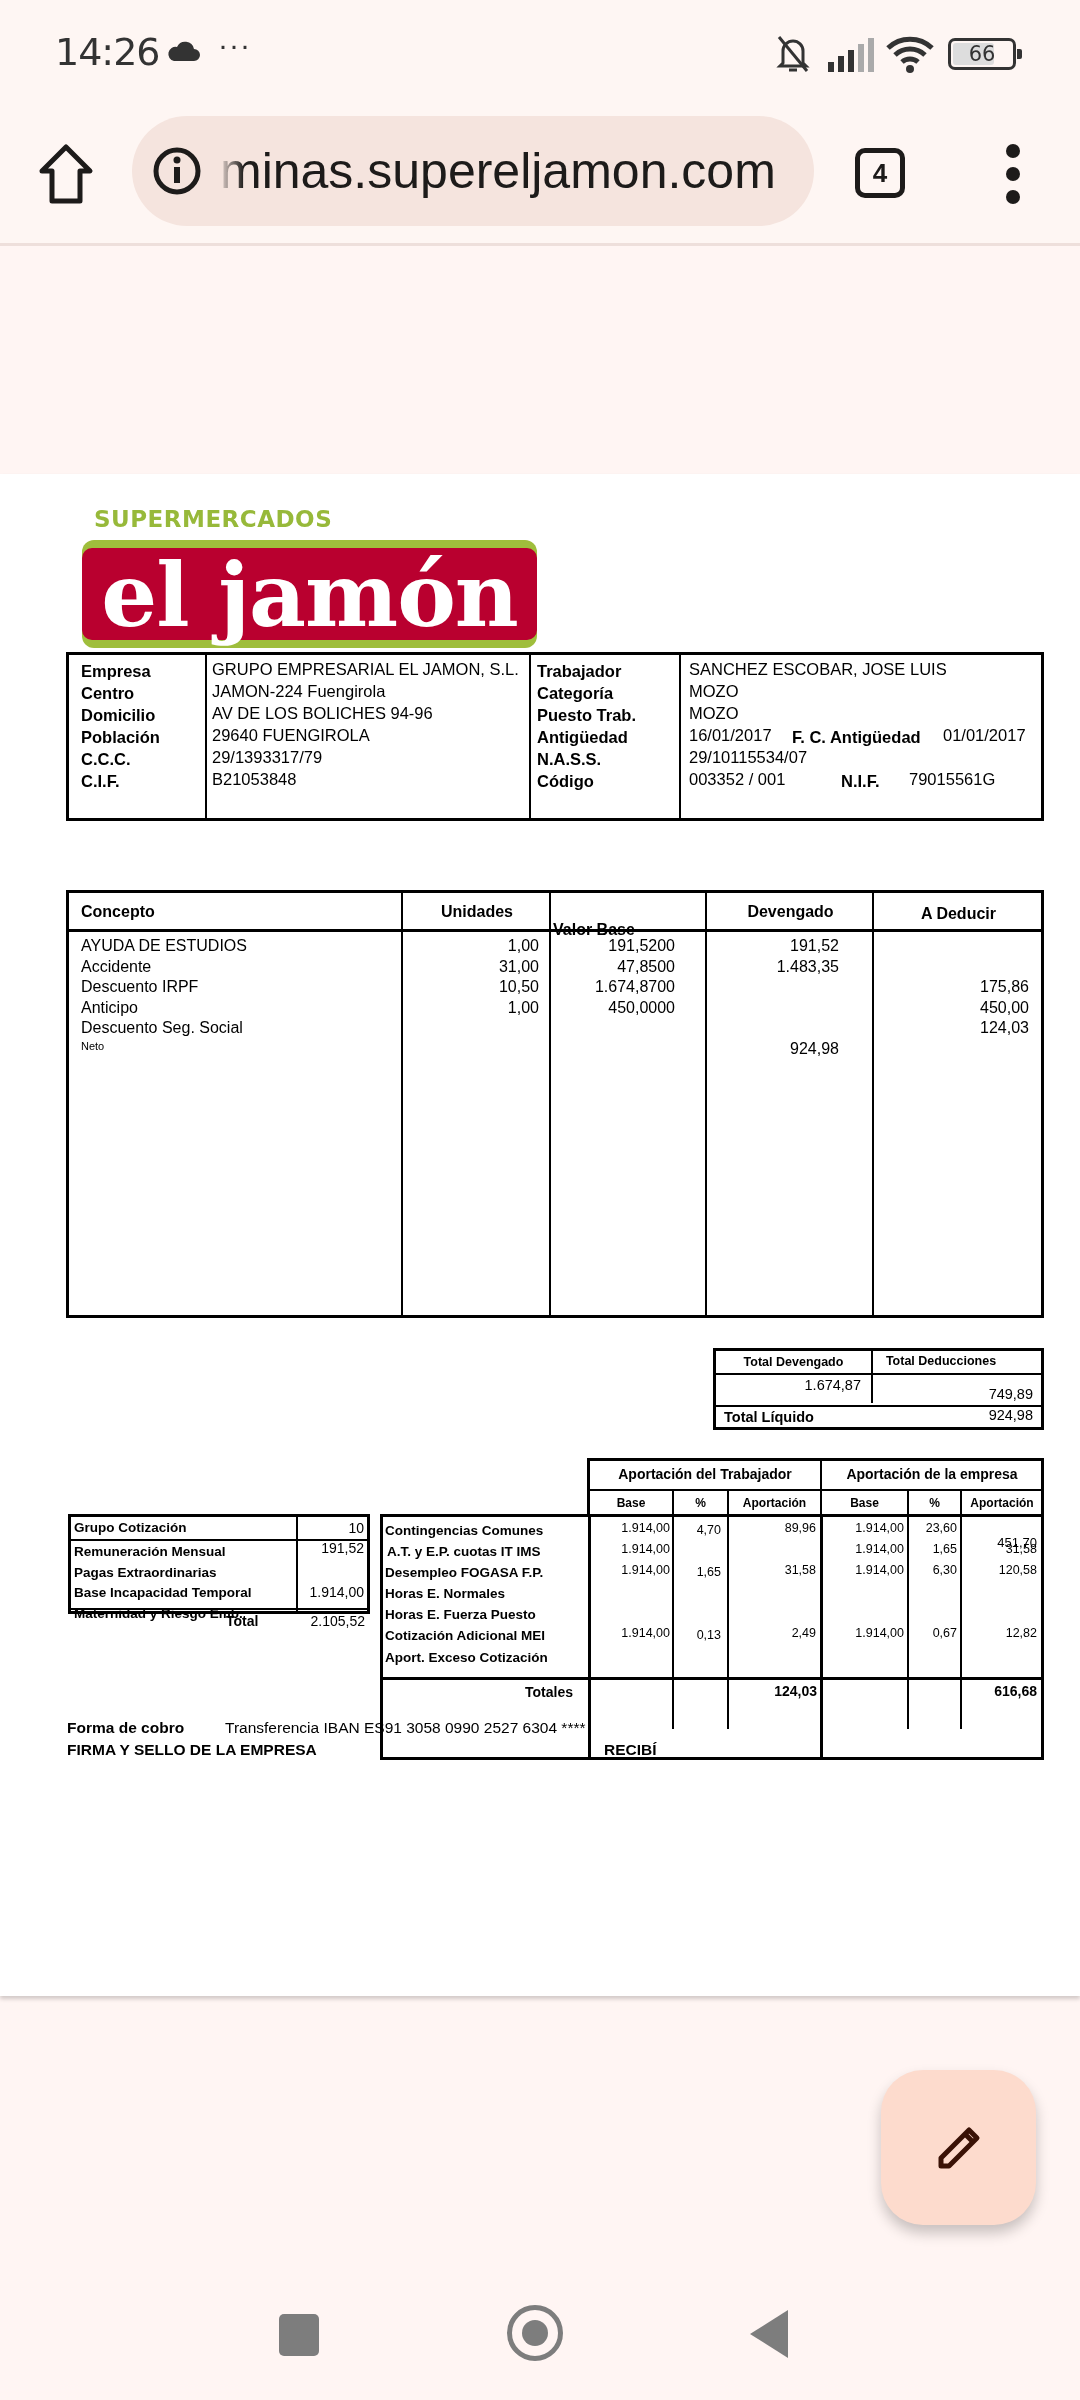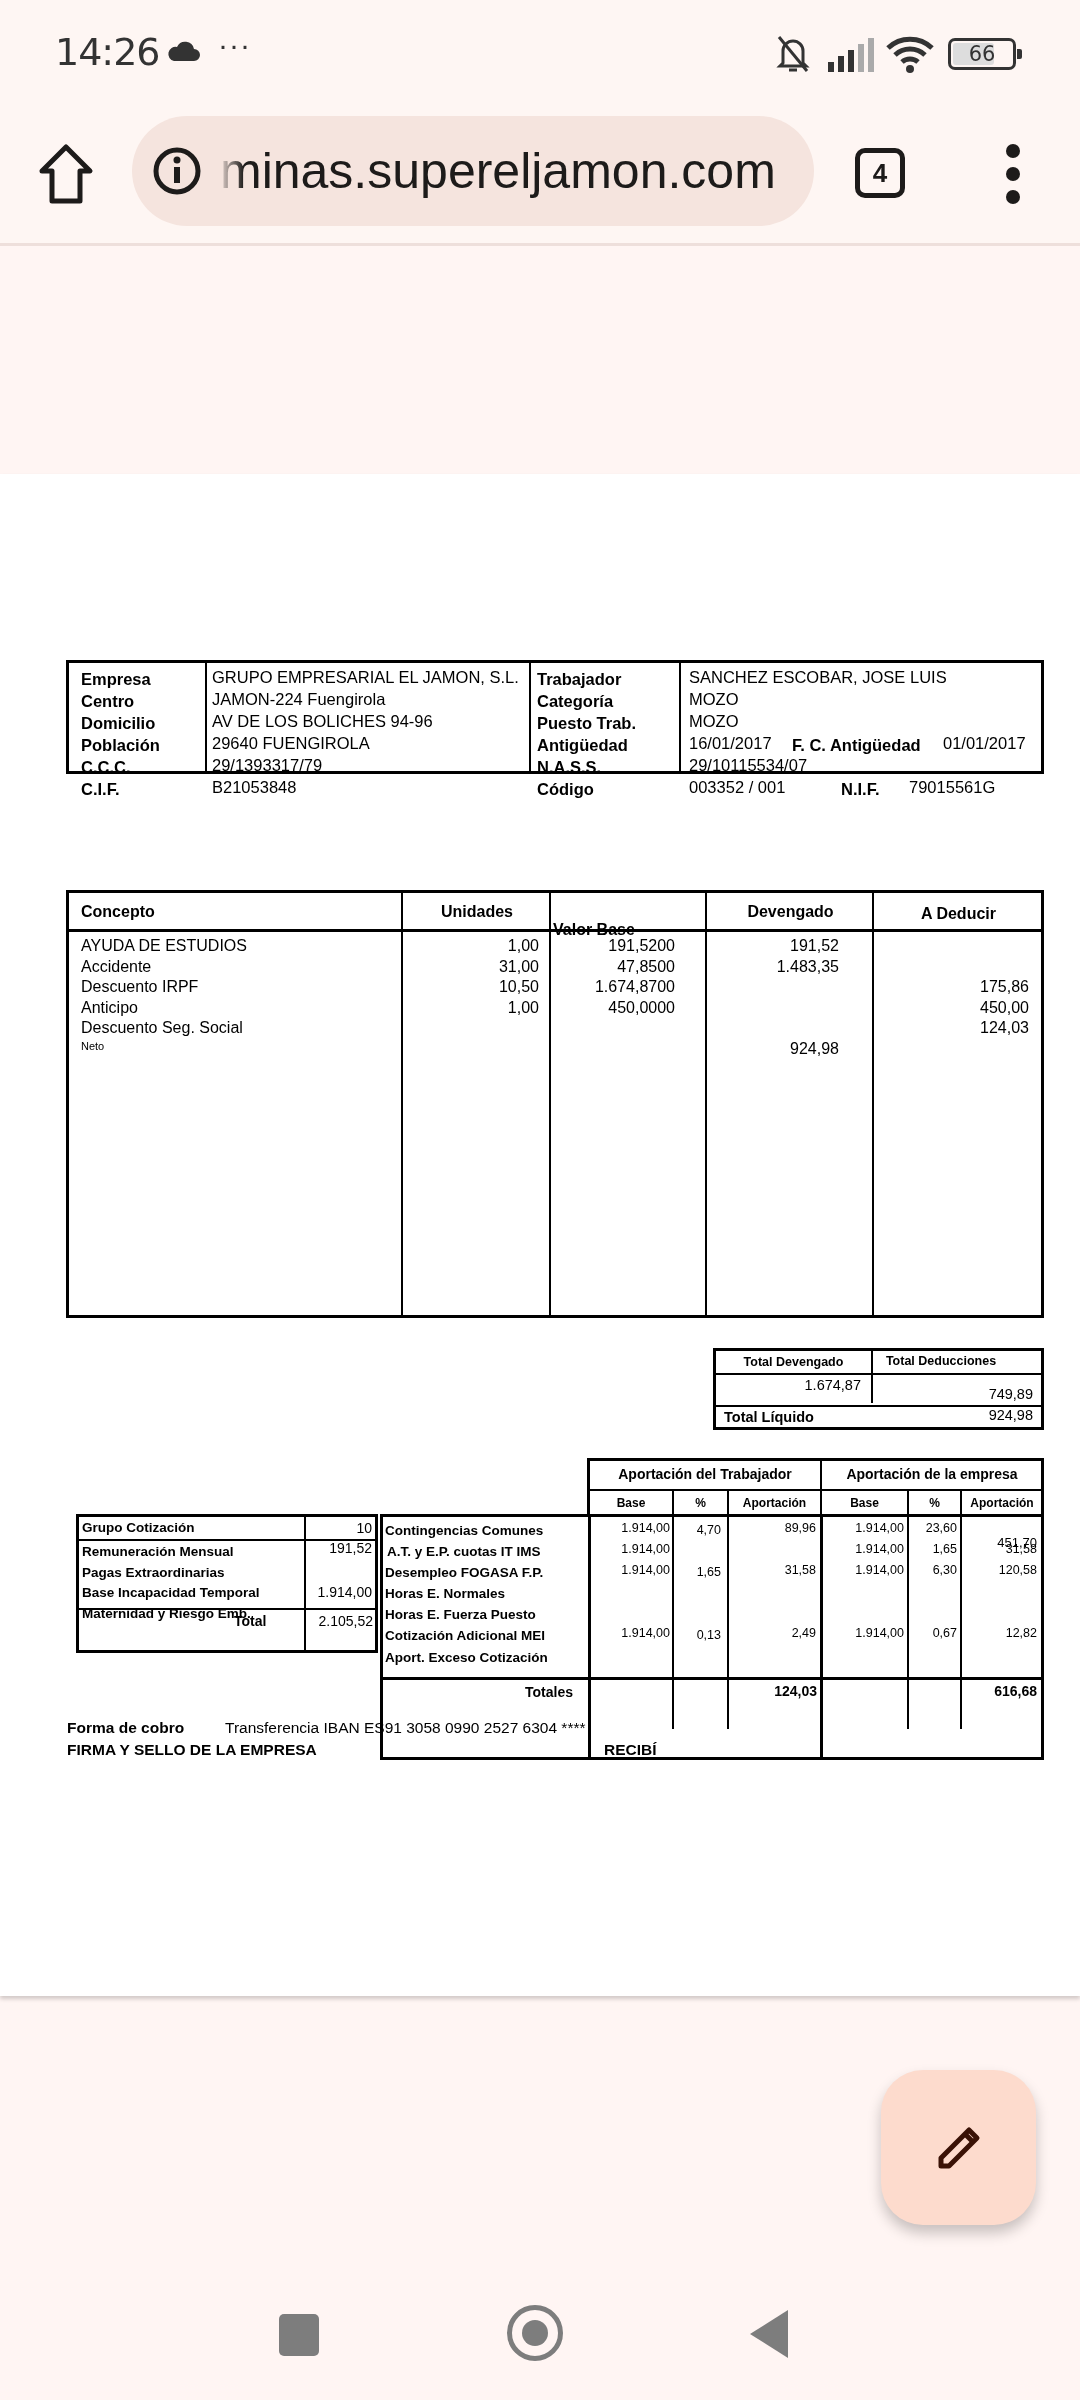--- a/index.html
+++ b/index.html
@@ -41,21 +41,21 @@
   .logo-red { position: absolute; left: 0; top: 42px; width: 455px; height: 92px; background: #b9002f; border-radius: 10px; }
   .logo-text { position: absolute; left: 0; right: 0; top: 34px; text-align: center; font-size: 88px; font-weight: bold; color: #fff; font-family: "DejaVu Serif", serif; letter-spacing: -1px; line-height: 110px; }
 
   .box { position: absolute; border: 3px solid #000; }
   .vline { position: absolute; top: 0; bottom: 0; width: 2px; background: #000; }
   .hline { position: absolute; left: 0; right: 0; height: 2px; background: #000; }
   .t { position: absolute; white-space: nowrap; font-family: "Liberation Sans", sans-serif; }
   .b { font-weight: bold; }
 
   
-  .info-box { left: 66px; top: 186px; width: 978px; height: 114px; }
+  .info-box { left: 66px; top: 178px; width: 978px; height: 169px; }
   .info-box .t { font-size: 16.5px; }
 
   
   .fab { position: absolute; left: 881px; top: 2070px; width: 155px; height: 155px; background: #fddbcd; border-radius: 42px; box-shadow: 0 8px 14px rgba(0,0,0,0.22); }
   .fab svg { position: absolute; left: 52px; top: 52px; width: 52px; height: 52px; }
 
   .navbar { position: absolute; left: 0; top: 2300px; width: 1080px; height: 100px; }
   .nav-recent { position: absolute; left: 279px; top: 14px; width: 40px; height: 42px; background: #7d7d7d; border-radius: 5px; }
   .nav-home { position: absolute; left: 507px; top: 5px; width: 56px; height: 56px; border: 5px solid #7d7d7d; border-radius: 50%; }
   .nav-home::after { content: ""; position: absolute; left: 10px; top: 10px; width: 26px; height: 26px; background: #7d7d7d; border-radius: 50%; }
@@ -112,20 +112,26 @@
     <span style="top:0"></span>
       <span style="top:23px"></span>
       <span style="top:46px"></span>
   </div>
 </div>
 
 <div class="grey-area"></div>
 
 <div class="page">
 
+  <div class="logo">
+    <span class="logo-super">SUPERMERCADOS</span>
+    <div class="logo-band"></div>
+    <div class="logo-red"></div>
+    <span class="logo-text">el jamón</span>
+  </div>
 
   <div class="box info-box">
     <div class="vline" style="left:136px"></div>
     <div class="vline" style="left:460px"></div>
     <div class="vline" style="left:610px"></div>
     <div>
       <span class="t b" style="left:12px;top:7px">Empresa</span>
       <span class="t b" style="left:12px;top:29px">Centro</span>
       <span class="t b" style="left:12px;top:51px">Domicilio</span>
       <span class="t b" style="left:12px;top:73px">Población</span>
@@ -225,21 +231,21 @@
     <div class="hline" style="top:22px"></div>
     <div class="hline" style="top:54px"></div>
     <span class="t b" style="left:0;width:155px;text-align:center;top:4px;font-size:12.5px">Total Devengado</span>
     <span class="t b" style="left:157px;width:136px;text-align:center;top:3px;font-size:12.5px">Total Deducciones</span>
     <span class="t" style="right:180px;top:26px;font-size:14.5px">1.674,87</span>
     <span class="t" style="right:8px;top:35px;font-size:14.5px">749,89</span>
     <span class="t b" style="left:8px;top:58px;font-size:14.5px">Total Líquido</span>
     <span class="t" style="right:8px;top:56px;font-size:14.5px">924,98</span>
   </div>
 
-  <div class="box" style="left:76px;top:1040px;width:302px;height:139px">
+  <div class="box" style="left:68px;top:1040px;width:302px;height:100px">
     <div class="vline" style="left:225px"></div>
     <div class="hline" style="top:22px"></div>
     <div class="hline" style="top:91px"></div>
     <div id="cotizacion-rows">
         <span class="t b" style="left:3px;top:3px;font-size:13.5px">Grupo Cotización</span>
         <span class="t" style="right:3px;top:3px;font-size:14px">10</span>
         <span class="t b" style="left:3px;top:27px;font-size:13.5px">Remuneración Mensual</span>
         <span class="t" style="right:3px;top:23px;font-size:14px">191,52</span>
         <span class="t b" style="left:3px;top:47.5px;font-size:13.5px">Pagas Extraordinarias</span>
         <span class="t" style="right:3px;top:46.5px;font-size:14px"></span>

